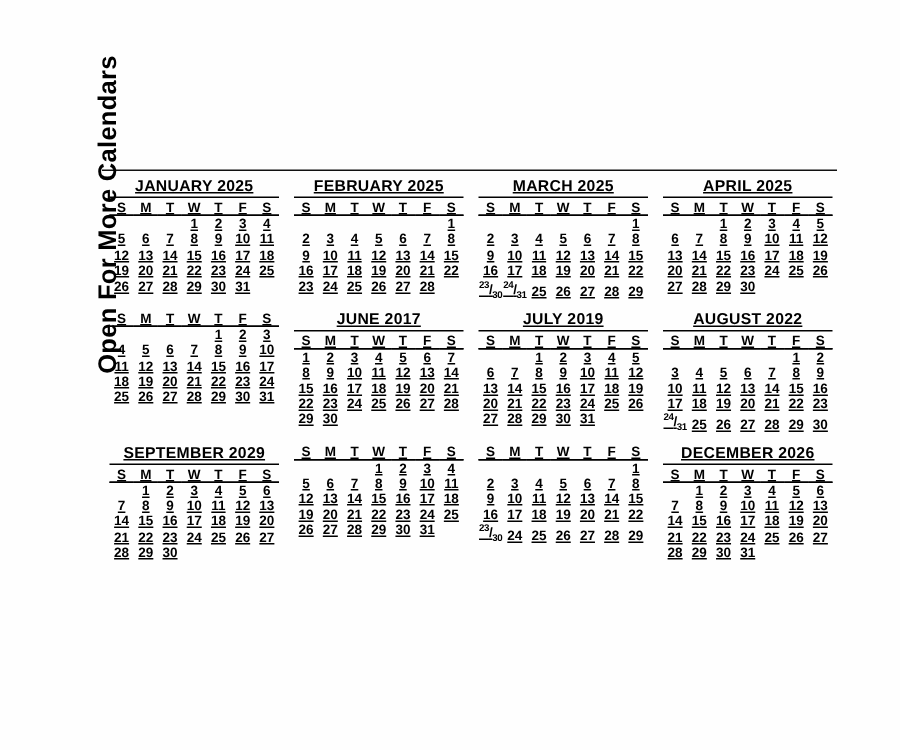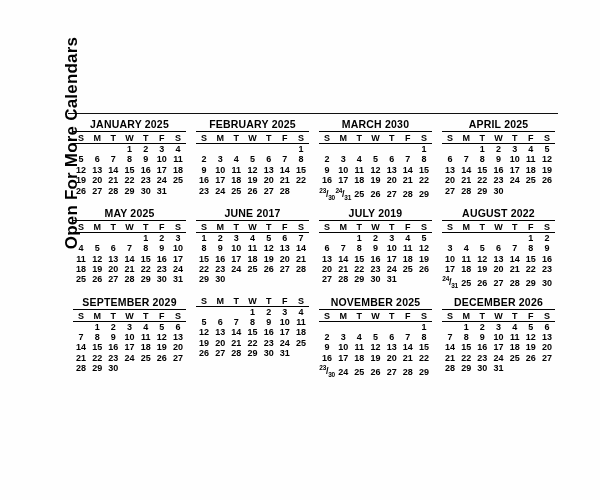--- a/index.html
+++ b/index.html
@@ -48,20 +48,21 @@
   .grid {
     position: absolute;
     left: 68px;
     top: 118px;
     width: 492px;
     display: grid;
     grid-template-columns: repeat(4, 123px);
     grid-auto-rows: auto;
     column-gap: 0px;
     row-gap: 2px;
+    text-decoration: underline;
   }
   .month {
     width: 123px;
     padding: 0 0 2px 0;
     box-sizing: border-box;
   }
   .month-title {
     font-family: "Liberation Sans", sans-serif;
     font-weight: bold;
     font-size: 10.5px;
@@ -236,21 +237,21 @@
               <td>25</td>
               <td>26</td>
               <td>27</td>
               <td>28</td>
               <td></td>
             </tr>
           </tbody>
         </table>
       </div>
       <div class="month">
-        <div class="month-title">MARCH 2030</div>
+        <div class="month-title">MARCH 2025</div>
         <table class="cal">
           <thead>
             <tr>
               <th>S</th>
               <th>M</th>
               <th>T</th>
               <th>W</th>
               <th>T</th>
               <th>F</th>
               <th>S</th>
@@ -362,21 +363,20 @@
               <td>29</td>
               <td>30</td>
               <td></td>
               <td></td>
               <td></td>
             </tr>
           </tbody>
         </table>
       </div>
       <div class="month">
-        <div class="month-title">MAY 2025</div>
         <table class="cal">
           <thead>
             <tr>
               <th>S</th>
               <th>M</th>
               <th>T</th>
               <th>W</th>
               <th>T</th>
               <th>F</th>
               <th>S</th>
@@ -739,21 +739,20 @@
               <td>28</td>
               <td>29</td>
               <td>30</td>
               <td>31</td>
               <td></td>
             </tr>
           </tbody>
         </table>
       </div>
       <div class="month">
-        <div class="month-title">NOVEMBER 2025</div>
         <table class="cal">
           <thead>
             <tr>
               <th>S</th>
               <th>M</th>
               <th>T</th>
               <th>W</th>
               <th>T</th>
               <th>F</th>
               <th>S</th>

